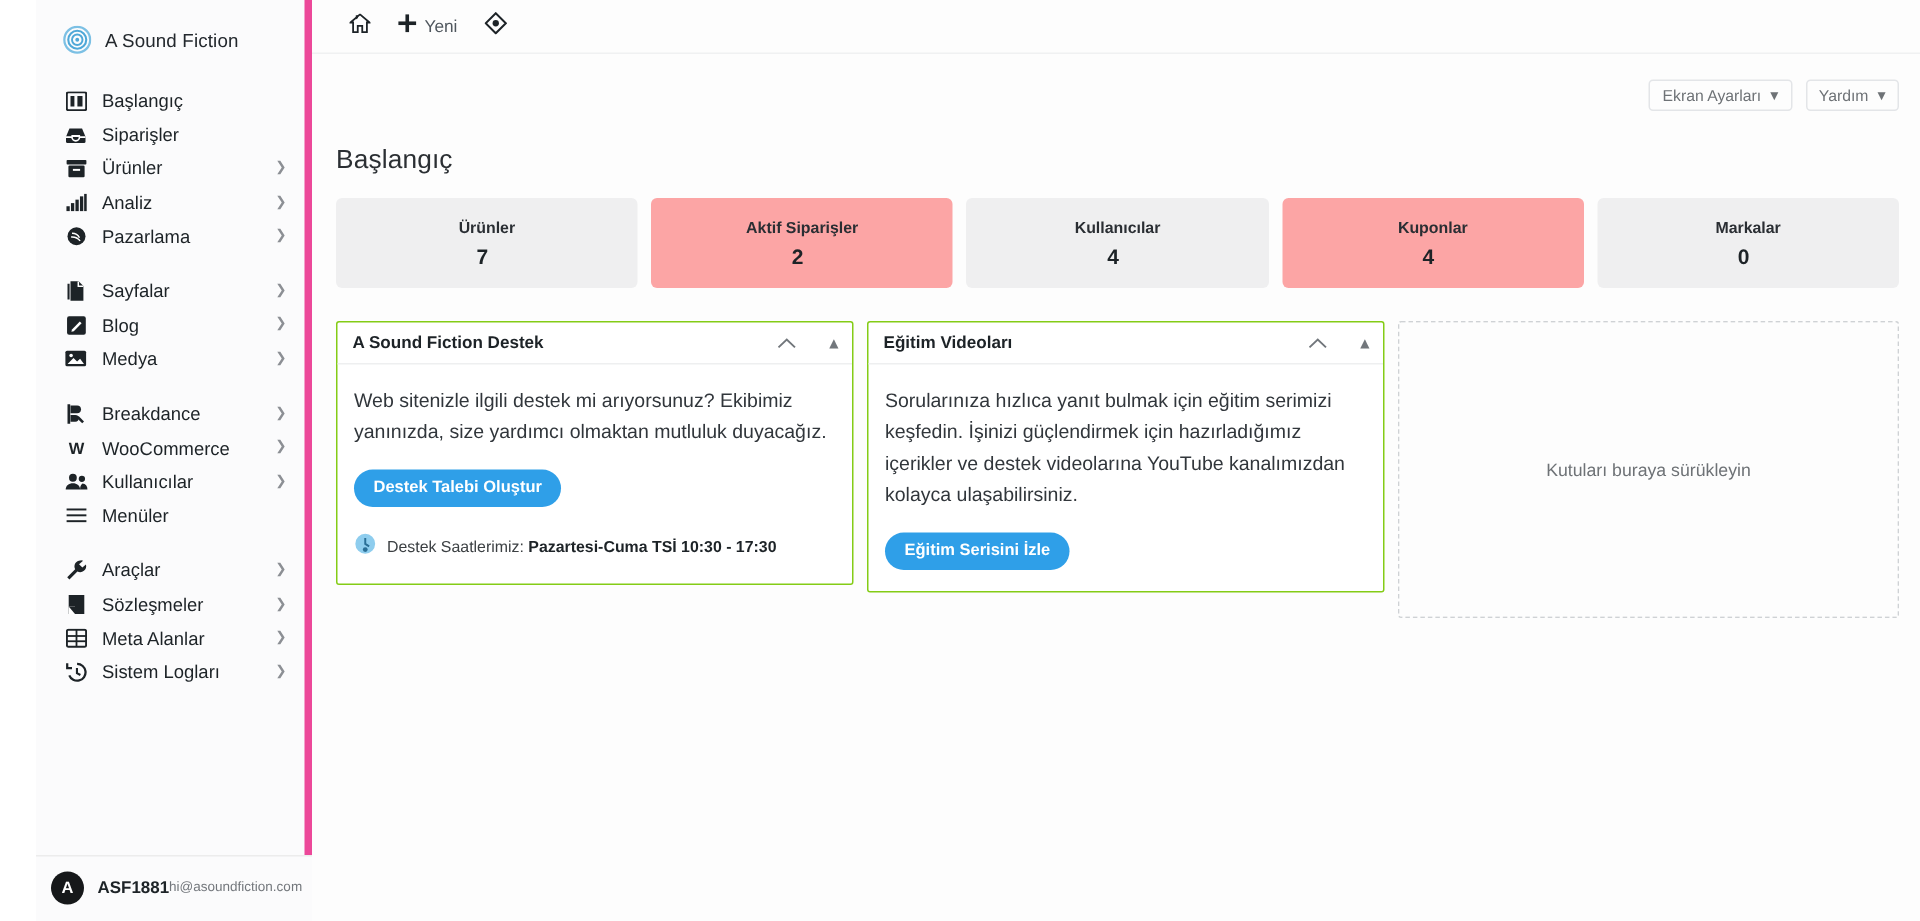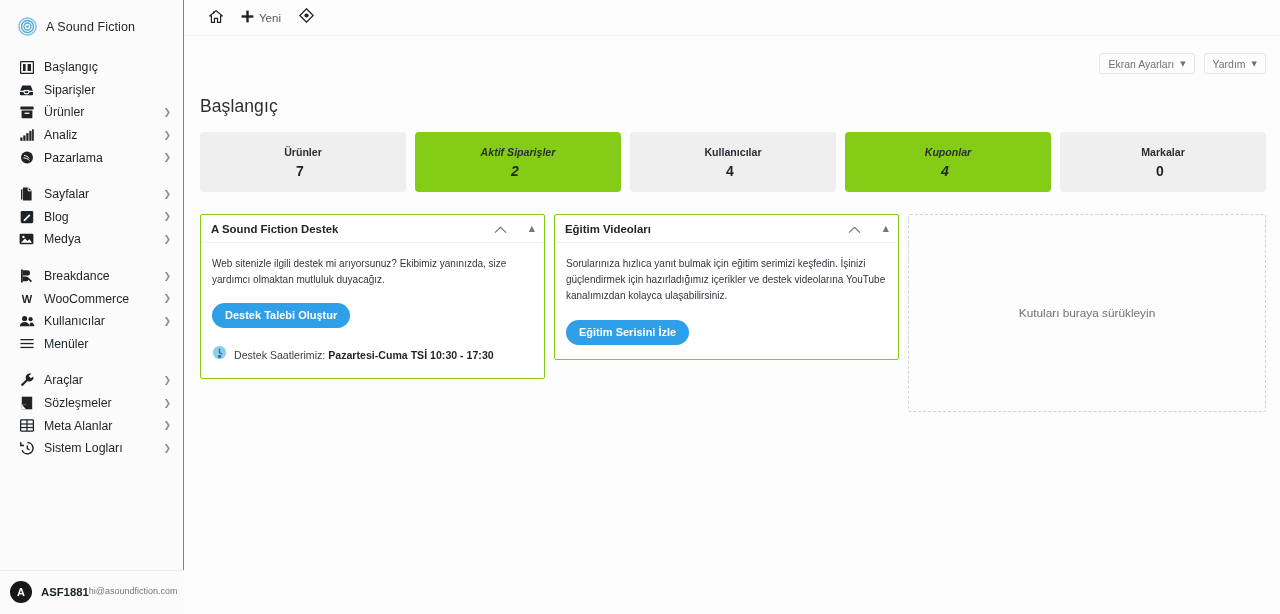--- a/index.html
+++ b/index.html
@@ -10,23 +10,24 @@
     font-family: "Liberation Sans", sans-serif;
     background: #ffffff;
     color: #1d2327;
   }
   #app { position: relative; width: 1280px; height: 614px; display: flex; }
 
   
   #sidebar {
     width: 184px; height: 614px;
     background: #fbfbfc;
-    border-right: 1px solid #ec4899;
+    border-right: 5px solid #ec4899;
     position: relative;
     flex: 0 0 184px;
+    margin-left: 24px;
   }
   .brand {
     display: flex; align-items: center; gap: 9px;
     padding: 12px 0 0 18px; height: 41px;
   }
   .brand-logo {
     width: 19px; height: 19px; flex: 0 0 19px;
     display: block;
   }
   .brand-name {
@@ -106,21 +107,21 @@
   #stats {
     display: flex; gap: 9px;
     margin: 15px 14px 0 16px;
   }
   .stat {
     flex: 1 1 0; height: 60px; border-radius: 4px;
     background: #efeff0;
     display: flex; flex-direction: column; align-items: center;
     justify-content: center; gap: 5px; cursor: pointer;
   }
-  .stat.hl { background: #84cc16; font-style: italic; }
+  .stat.hl { background: #fca5a5; }
   .stat-label { font-size: 10.6px; color: #2a2e33; font-weight: bold; }
   .stat-value-row { display: flex; align-items: baseline; gap: 6px; }
   .stat-value { font-size: 14px; font-weight: bold; color: #1d2327; }
   .stat-sub { font-size: 9px; color: #a7abb0; }
 
   
   #panels {
     display: flex; gap: 9px; margin: 22px 14px 0 16px; align-items: flex-start;
   }
   .panel {
@@ -131,21 +132,21 @@
     height: 28px; display: flex; align-items: center;
     padding: 0 9px 0 10px; border-bottom: 1px solid #eeeff0;
   }
   .panel-title { font-size: 11.4px; font-weight: bold; color: #1d2327; }
   .panel-actions { margin-left: auto; display: flex; align-items: center; gap: 22px; }
   .chev { color: #72777c; display: block; cursor: pointer; }
   .tri-up { color: #72777c; font-size: 8px; line-height: 1; cursor: pointer;
             font-family: "DejaVu Sans", sans-serif; }
   .panel-body { padding: 13px 11px 14px 11px; }
   .panel-text {
-    font-size: 10px; line-height: 1.62; color: #31363b; margin: 0 0 15px 0;
+    font-size: 13px; line-height: 1.62; color: #31363b; margin: 0 0 15px 0;
   }
   .btn-primary {
     display: inline-block; background: #2f9fe8; color: #fff;
     font-size: 11px; font-weight: bold; border: none; border-radius: 14px;
     padding: 7px 13px; cursor: pointer; line-height: 1;
   }
   .support-hours {
     display: flex; align-items: center; gap: 7px; margin-top: 17px;
   }
   .sh-text { font-size: 10.6px; color: #3c4043; }

